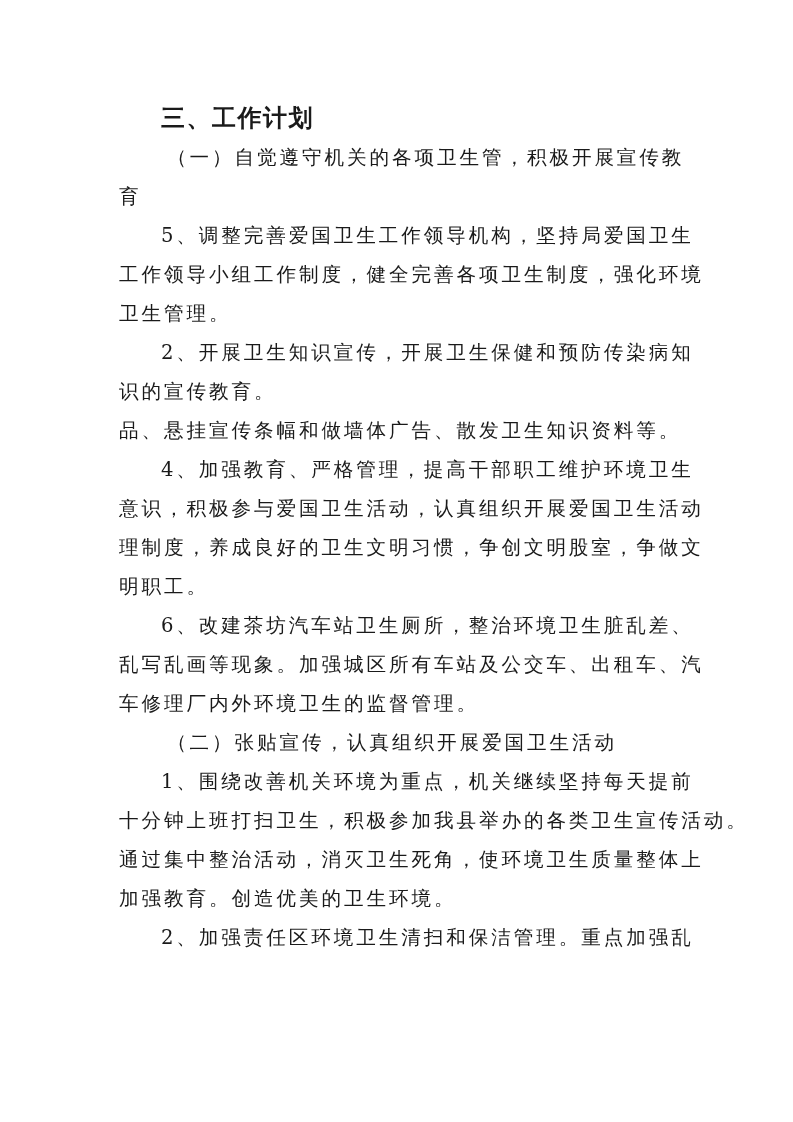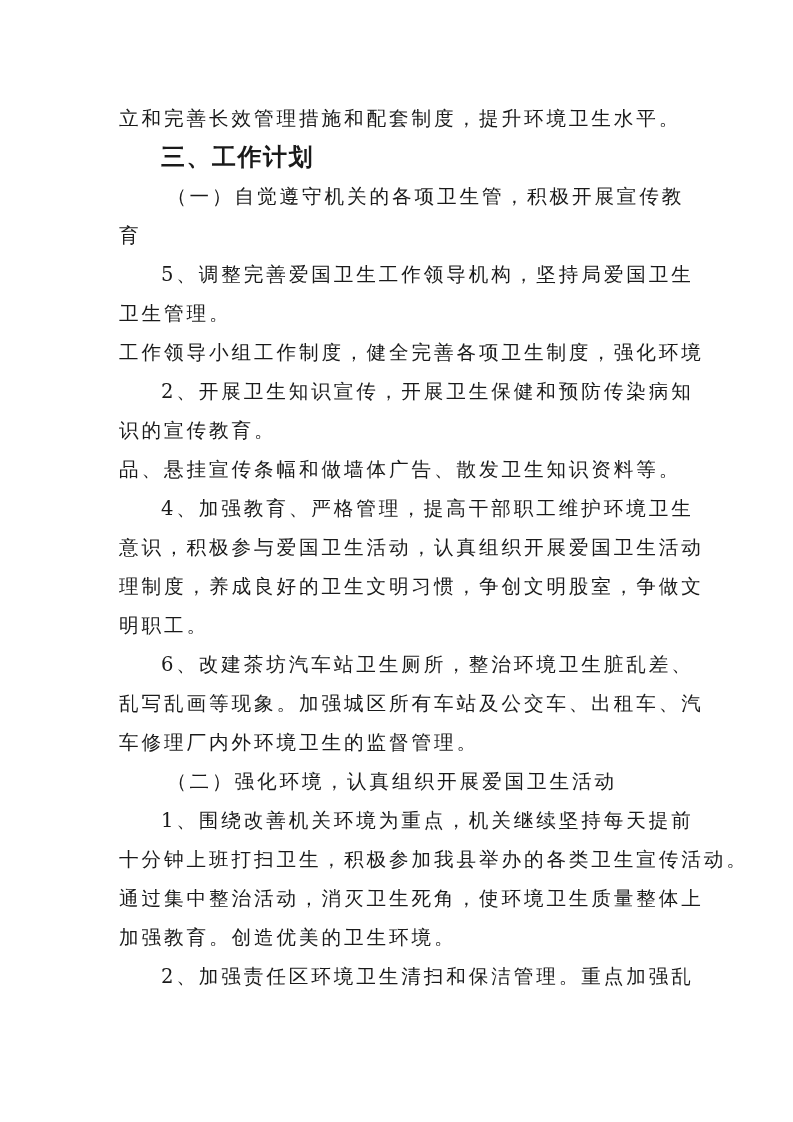--- a/index.html
+++ b/index.html
@@ -35,36 +35,35 @@
     font-family: Liberation Serif, serif;
     font-weight: bold;
     letter-spacing: 1.5px;
     font-size: 24px;
   }
 </style>
 </head>
 <body>
 
 <div class="page">
-  <div class="line">立和完善长效管理措施和配套制度，提升环境卫生水平。</div>
   <div class="line indent2 heading">三、工作计划</div>
   <div class="line indent-sub">（一）自觉遵守机关的各项卫生管，积极开展宣传教</div>
   <div class="line">育</div>
   <div class="line indent2">5、调整完善爱国卫生工作领导机构，坚持局爱国卫生</div>
+  <div class="line">工作领导小组工作制度，健全完善各项卫生制度，强化环境</div>
   <div class="line">卫生管理。</div>
-  <div class="line">工作领导小组工作制度，健全完善各项卫生制度，强化环境</div>
   <div class="line indent2">2、开展卫生知识宣传，开展卫生保健和预防传染病知</div>
   <div class="line">识的宣传教育。</div>
   <div class="line">品、悬挂宣传条幅和做墙体广告、散发卫生知识资料等。</div>
   <div class="line indent2">4、加强教育、严格管理，提高干部职工维护环境卫生</div>
   <div class="line">意识，积极参与爱国卫生活动，认真组织开展爱国卫生活动</div>
   <div class="line">理制度，养成良好的卫生文明习惯，争创文明股室，争做文</div>
   <div class="line">明职工。</div>
   <div class="line indent2">6、改建茶坊汽车站卫生厕所，整治环境卫生脏乱差、</div>
   <div class="line">乱写乱画等现象。加强城区所有车站及公交车、出租车、汽</div>
   <div class="line">车修理厂内外环境卫生的监督管理。</div>
-  <div class="line indent-sub">（二）强化环境，认真组织开展爱国卫生活动</div>
+  <div class="line indent-sub">（二）张贴宣传，认真组织开展爱国卫生活动</div>
   <div class="line indent2">1、围绕改善机关环境为重点，机关继续坚持每天提前</div>
   <div class="line">十分钟上班打扫卫生，积极参加我县举办的各类卫生宣传活动。</div>
   <div class="line">通过集中整治活动，消灭卫生死角，使环境卫生质量整体上</div>
   <div class="line">加强教育。创造优美的卫生环境。</div>
   <div class="line indent2">2、加强责任区环境卫生清扫和保洁管理。重点加强乱</div>
 </div>
 
 </body></html>

